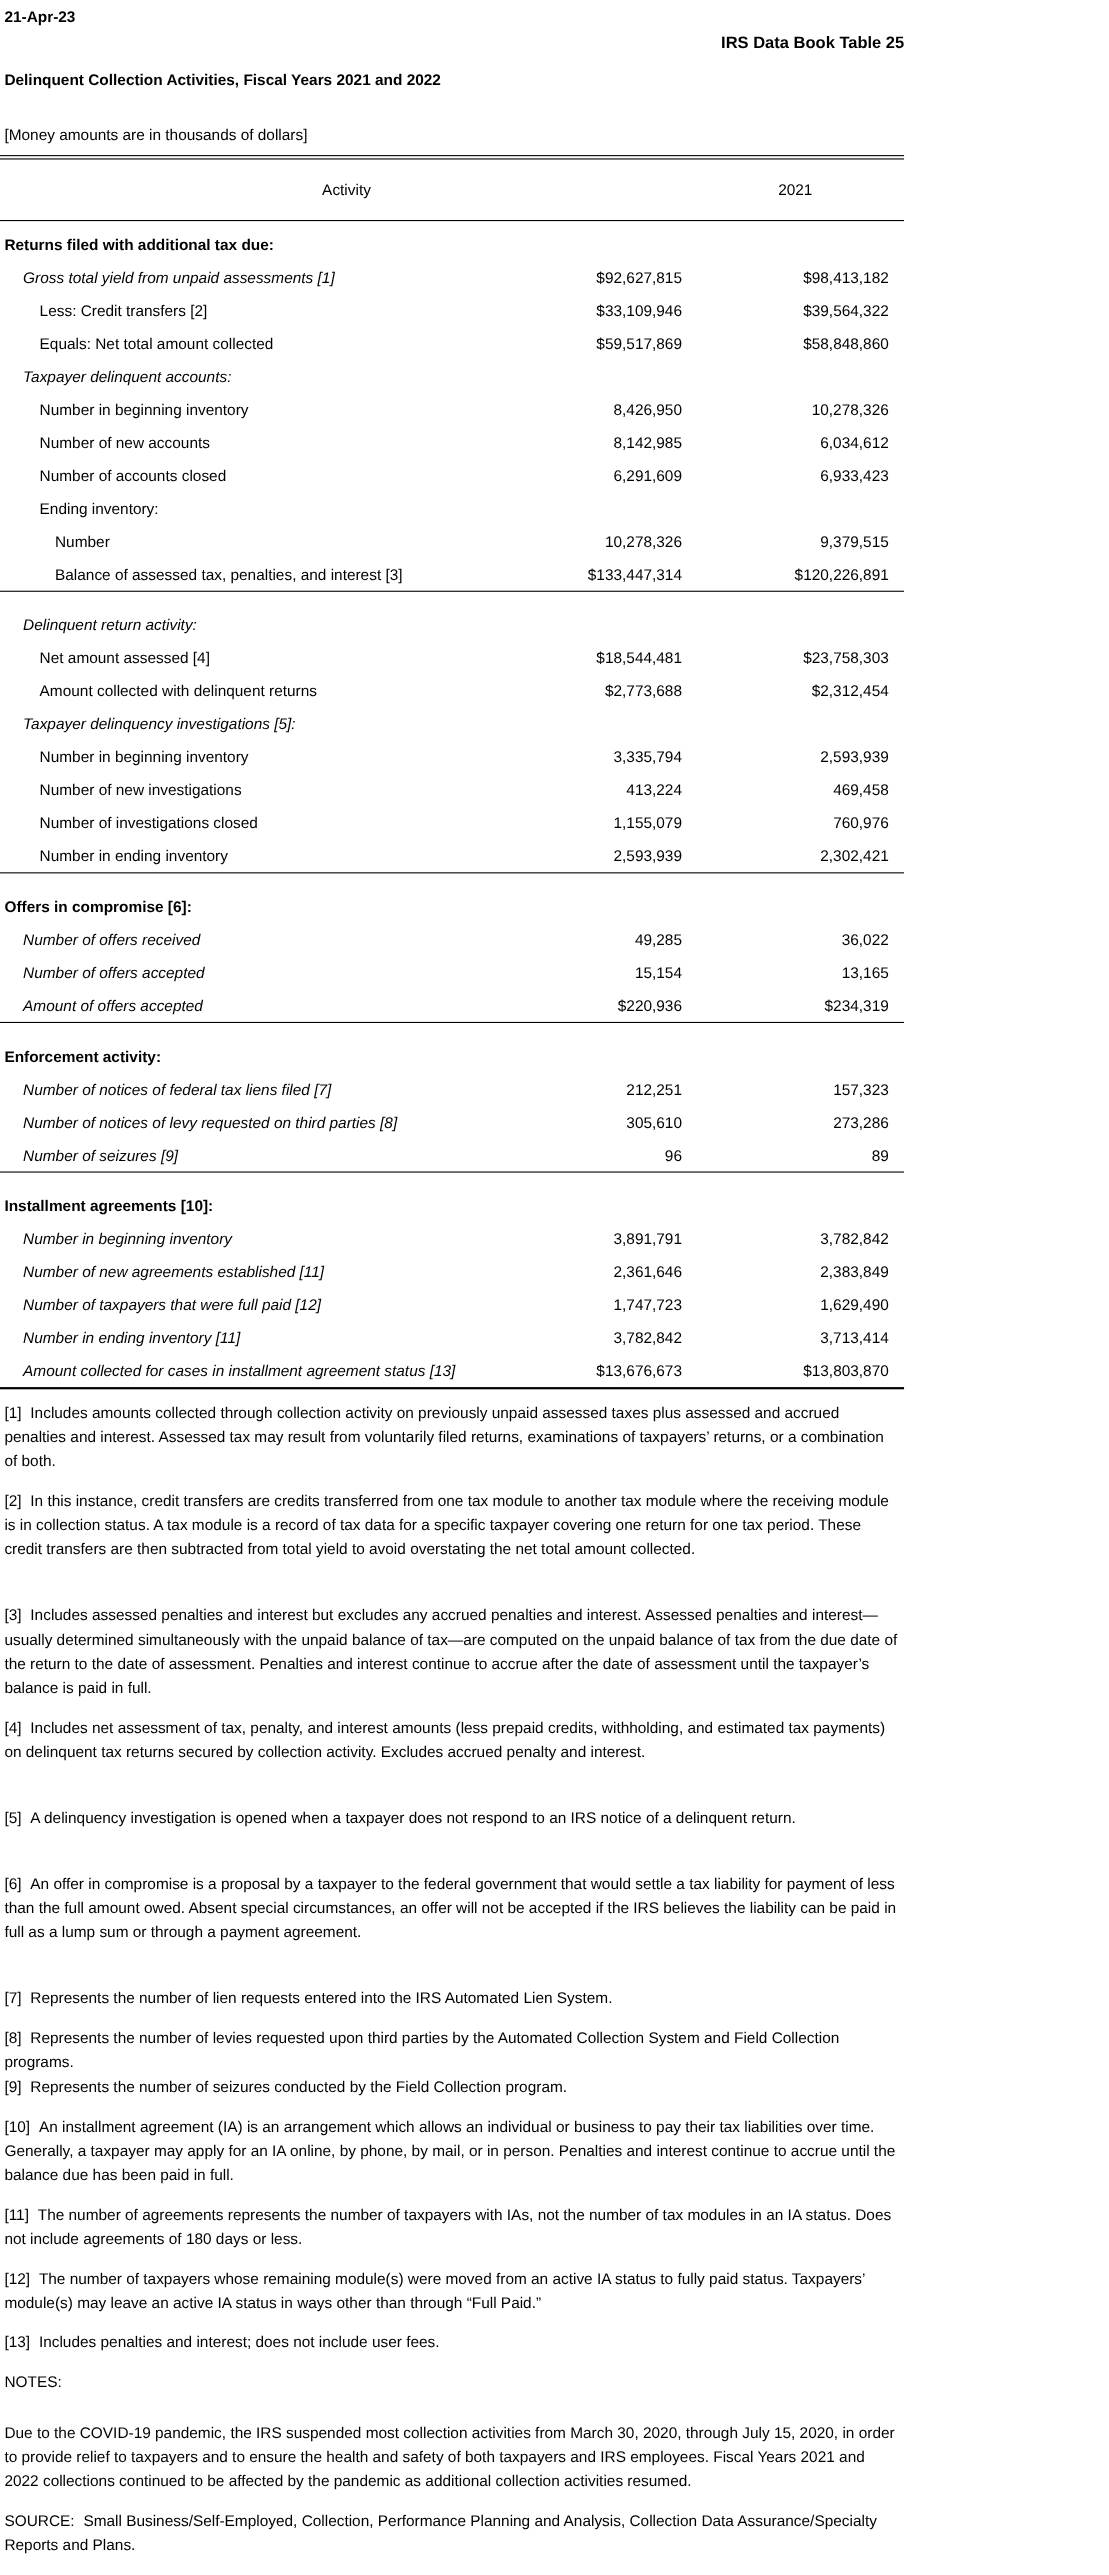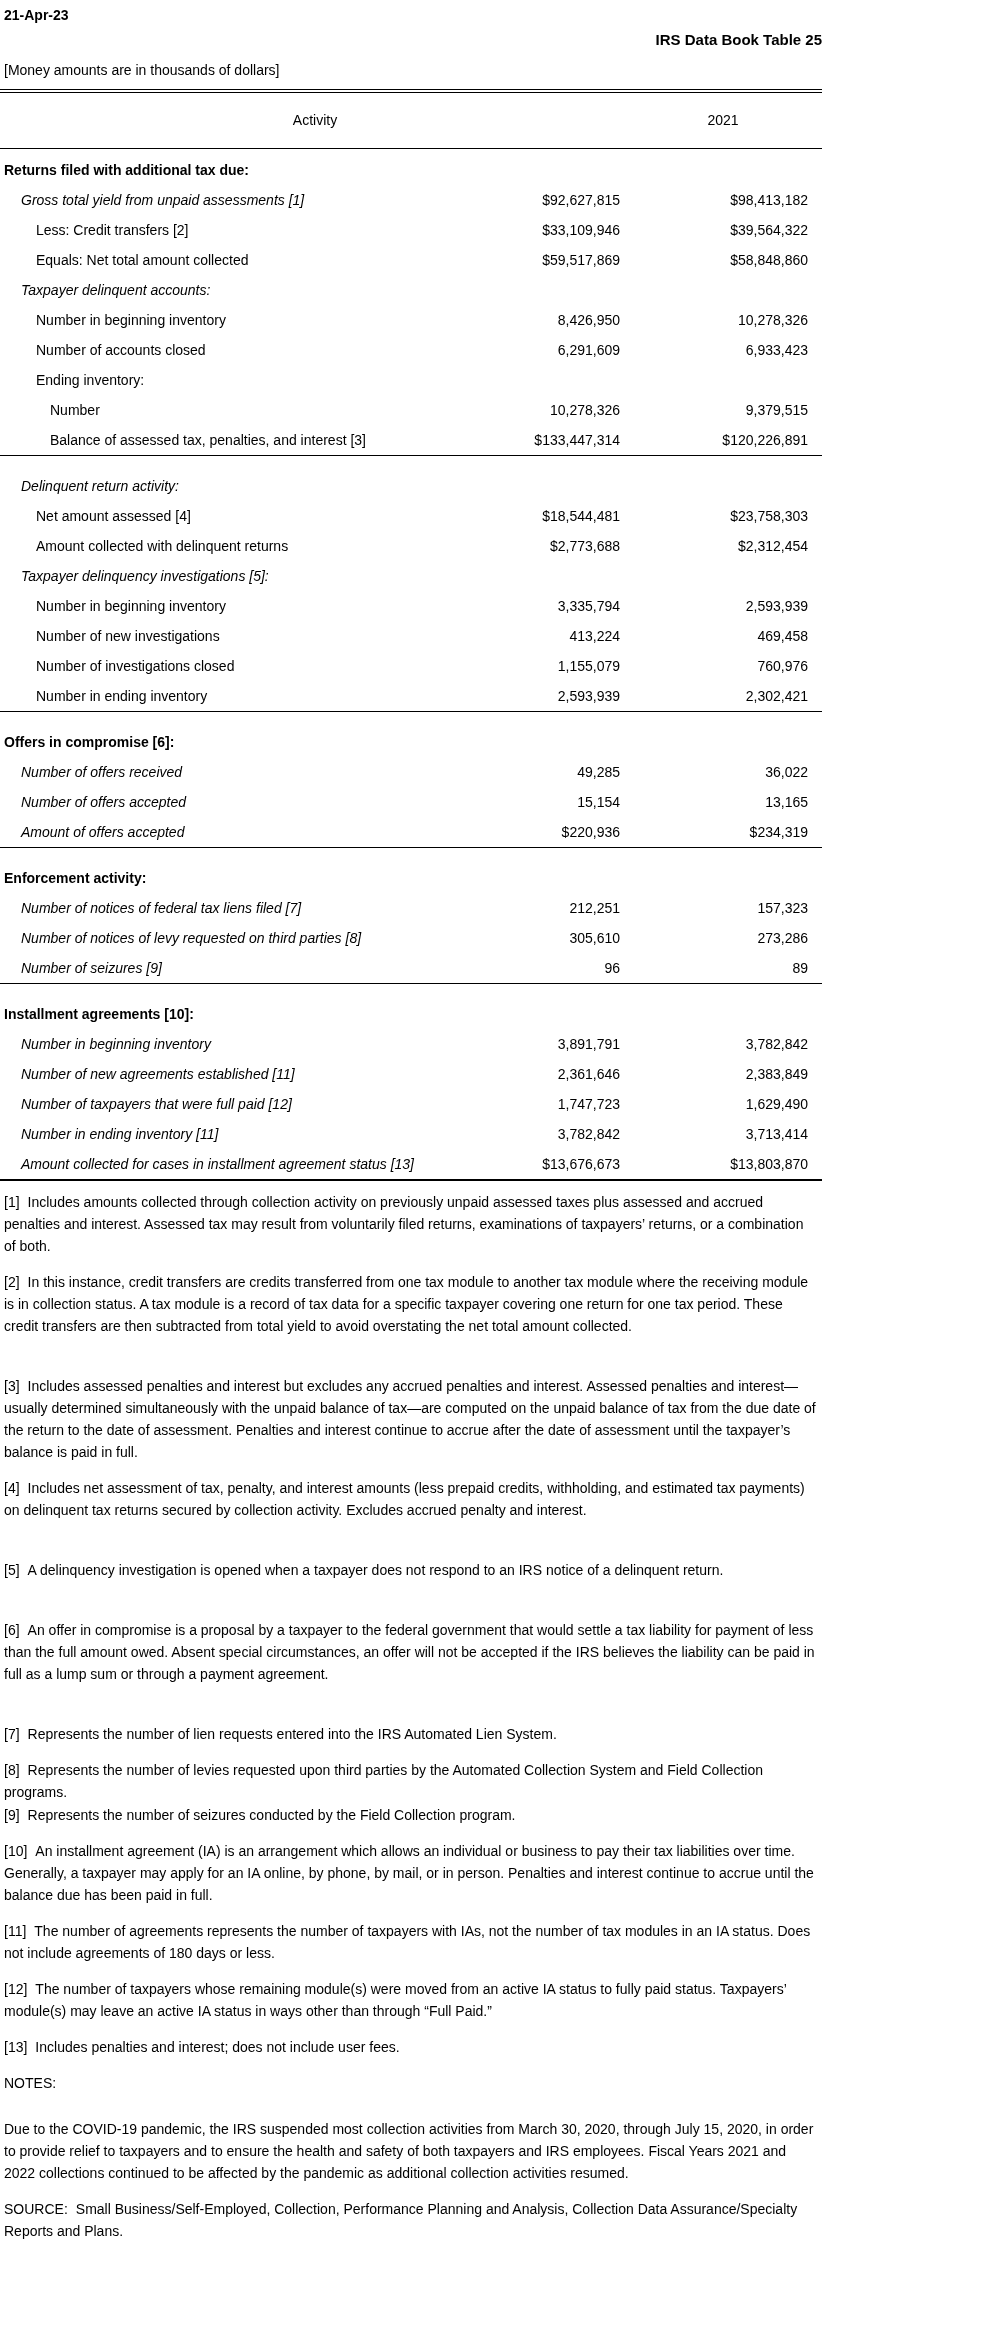--- a/index.html
+++ b/index.html
@@ -10,21 +10,21 @@
     overflow:hidden;
     background:#ffffff;
     color:#000000;
     font-family:"Liberation Sans", sans-serif;
     font-size:14px;
   }
   
   .hdr-date{padding:8px 0 0 4px;font-weight:bold;font-size:14px;line-height:15px;}
   .hdr-title{margin-top:9px;text-align:right;font-weight:bold;font-size:15px;line-height:16px;}
   .hdr-subtitle{margin-top:17px;padding-left:4px;font-weight:bold;font-size:14px;line-height:15px;}
-  .hdr-note{margin-top:14px;padding-left:4px;font-size:14px;line-height:16px;}
+  .hdr-note{margin-top:34px;padding-left:4px;font-size:14px;line-height:16px;}
   
   .tbl{margin-top:11px;}
   .double-rule{height:2px;border-top:1px solid #000;border-bottom:1px solid #000;}
   .thead{position:relative;height:55px;border-bottom:1px solid #000;}
   .thead span{position:absolute;top:0;line-height:55px;text-align:center;font-size:14px;}
   .col-activity{left:0;width:630px;}
   .col-2021{left:663px;width:120px;}
   .col-2022{left:853px;width:120px;}
   .tbody{padding-top:6px;}
   .trow{position:relative;height:30px;line-height:30px;white-space:nowrap;}
@@ -48,36 +48,38 @@
   .fn.g-m{margin-top:24px;}
   .fn .marker{padding-right:8px;}
 </style>
 </head>
 <body>
 
 <div class="page">
 
   <div class="hdr-date">21-Apr-23</div>
   <div class="hdr-title">IRS Data Book Table 25</div>
+  <div class="hdr-subtitle">Delinquent Collection Activities, Fiscal Years 2021 and 2022</div>
   <div class="hdr-note">[Money amounts are in thousands of dollars]</div>
 
   <div class="tbl">
     <div class="double-rule"></div>
     <div class="thead">
       <span class="col-activity">Activity</span>
       <span class="col-2021">2021</span>
       <span class="col-2022">2022</span>
     </div>
     <div class="tbody" id="tbody">
         <div class="trow section"><span class="label">Returns filed with additional tax due:</span></div>
         <div class="trow item ind1"><span class="label">Gross total yield from unpaid assessments [1]</span><span class="val v1">$92,627,815</span><span class="val v2">$98,413,182</span></div>
         <div class="trow item ind2"><span class="label">Less: Credit transfers [2]</span><span class="val v1">$33,109,946</span><span class="val v2">$39,564,322</span></div>
         <div class="trow item ind2"><span class="label">Equals: Net total amount collected</span><span class="val v1">$59,517,869</span><span class="val v2">$58,848,860</span></div>
         <div class="trow item ind1"><span class="label">Taxpayer delinquent accounts:</span></div>
         <div class="trow item ind2"><span class="label">Number in beginning inventory</span><span class="val v1">8,426,950</span><span class="val v2">10,278,326</span></div>
+        <div class="trow item ind2"><span class="label">Number of new accounts</span><span class="val v1">8,142,985</span><span class="val v2">6,034,612</span></div>
         <div class="trow item ind2"><span class="label">Number of accounts closed</span><span class="val v1">6,291,609</span><span class="val v2">6,933,423</span></div>
         <div class="trow item ind2"><span class="label">Ending inventory:</span></div>
         <div class="trow item ind3"><span class="label">Number</span><span class="val v1">10,278,326</span><span class="val v2">9,379,515</span></div>
         <div class="trow item ind3"><span class="label">Balance of assessed tax, penalties, and interest [3]</span><span class="val v1">$133,447,314</span><span class="val v2">$120,226,891</span></div>
         <div class="sec-rule"></div>
         <div class="trow item ind1"><span class="label">Delinquent return activity:</span></div>
         <div class="trow item ind2"><span class="label">Net amount assessed [4]</span><span class="val v1">$18,544,481</span><span class="val v2">$23,758,303</span></div>
         <div class="trow item ind2"><span class="label">Amount collected with delinquent returns</span><span class="val v1">$2,773,688</span><span class="val v2">$2,312,454</span></div>
         <div class="trow item ind1"><span class="label">Taxpayer delinquency investigations [5]:</span></div>
         <div class="trow item ind2"><span class="label">Number in beginning inventory</span><span class="val v1">3,335,794</span><span class="val v2">2,593,939</span></div>

